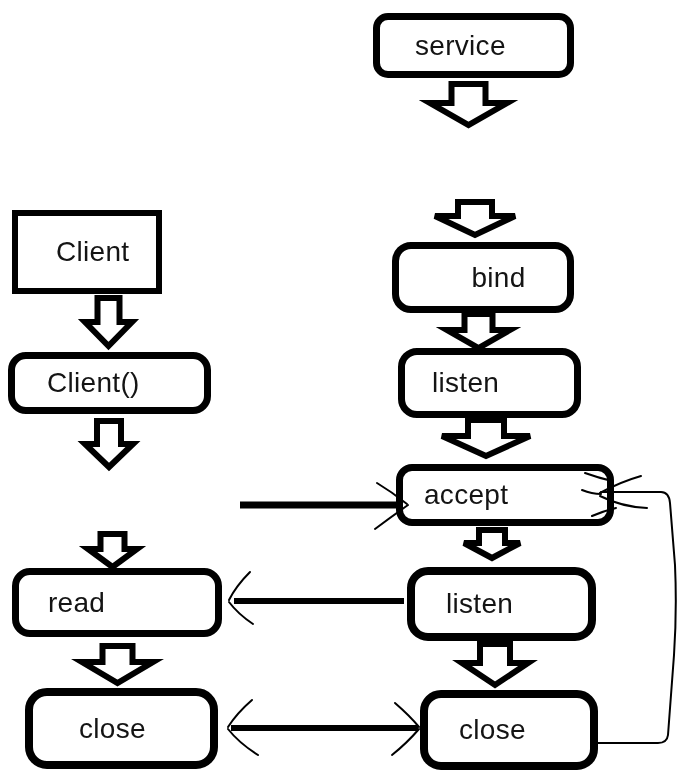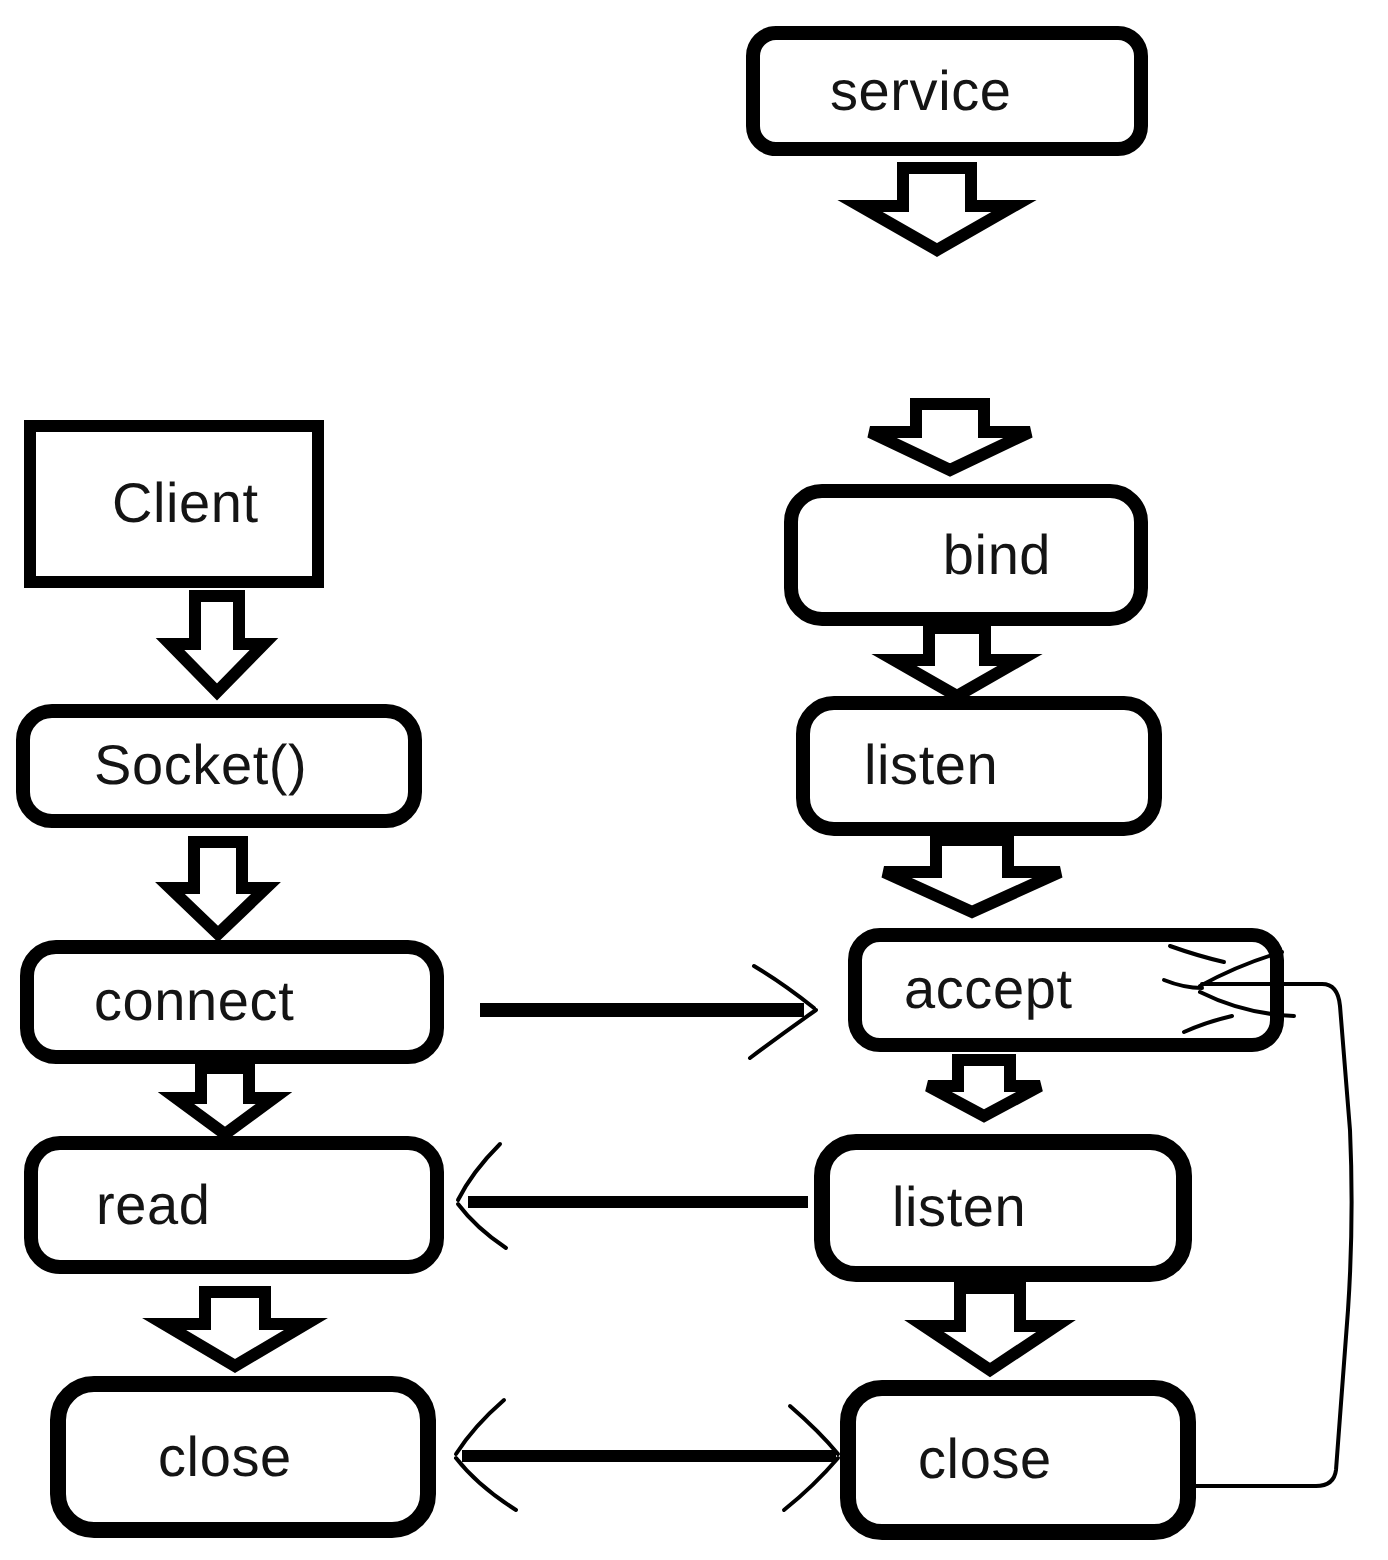--- a/index.html
+++ b/index.html
@@ -35,21 +35,21 @@
   #n-socketc { left: 8px;   top: 352px; width: 203px; height: 62px; padding-left: 32px; }
   #n-connect { left: 10px;  top: 470px; width: 212px; height: 62px; padding-left: 30px; }
   #n-read    { left: 12px;  top: 568px; width: 210px; height: 69px; padding-left: 29px; }
   #n-closec  { left: 25px;  top: 688px; width: 193px; height: 81px; border-width: 8px; border-radius: 22px; padding-left: 46px; }
 
   
   #n-service { left: 373px; top: 13px;  width: 201px; height: 65px; border-radius: 15px; padding-left: 35px; }
   #n-sockets { left: 387px; top: 134px; width: 183px; height: 62px; padding-left: 45px; }
   #n-bind    { left: 392px; top: 242px; width: 182px; height: 71px; border-radius: 19px; padding-left: 31px; justify-content: center; }
   #n-listen  { left: 398px; top: 348px; width: 183px; height: 70px; border-radius: 19px; padding-left: 27px; }
-  #n-accept  { left: 424px; top: 464px; width: 218px; height: 62px; border-radius: 16px; padding-left: 21px; }
+  #n-accept  { left: 396px; top: 464px; width: 218px; height: 62px; border-radius: 16px; padding-left: 21px; }
   #n-write   { left: 407px; top: 567px; width: 189px; height: 74px; border-width: 8px; border-radius: 21px; padding-left: 31px; }
   #n-closes  { left: 420px; top: 690px; width: 178px; height: 80px; border-width: 8px; border-radius: 21px; padding-left: 31px; }
 
   .connector-layer {
     position: absolute;
     left: 0; top: 0;
     z-index: 3;
     pointer-events: none;
   }
   .block-arrow { fill: #ffffff; stroke: #000000; stroke-width: 6; stroke-linejoin: miter; }
@@ -59,24 +59,21 @@
 </style>
 </head>
 <body>
 
 <div class="canvas">
 
   <div class="node" id="n-client">
     <span class="label">Client</span>
   </div>
   <div class="node rounded" id="n-socketc">
-    <span class="label">Socket()</span>
-  </div>
-  <div class="node rounded" id="n-connect">
-    <span class="label">connect</span>
+    <span class="label">Client()</span>
   </div>
   <div class="node rounded" id="n-read">
     <span class="label">read</span>
   </div>
   <div class="node rounded" id="n-closec">
     <span class="label">close</span>
   </div>
 
   <div class="node rounded" id="n-service">
     <span class="label">service</span>

